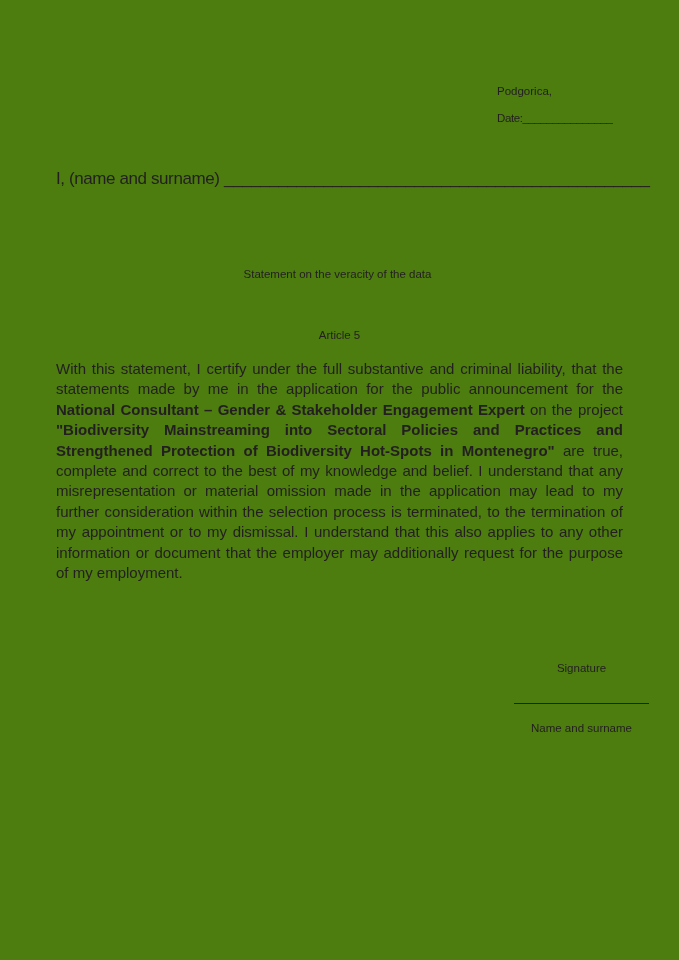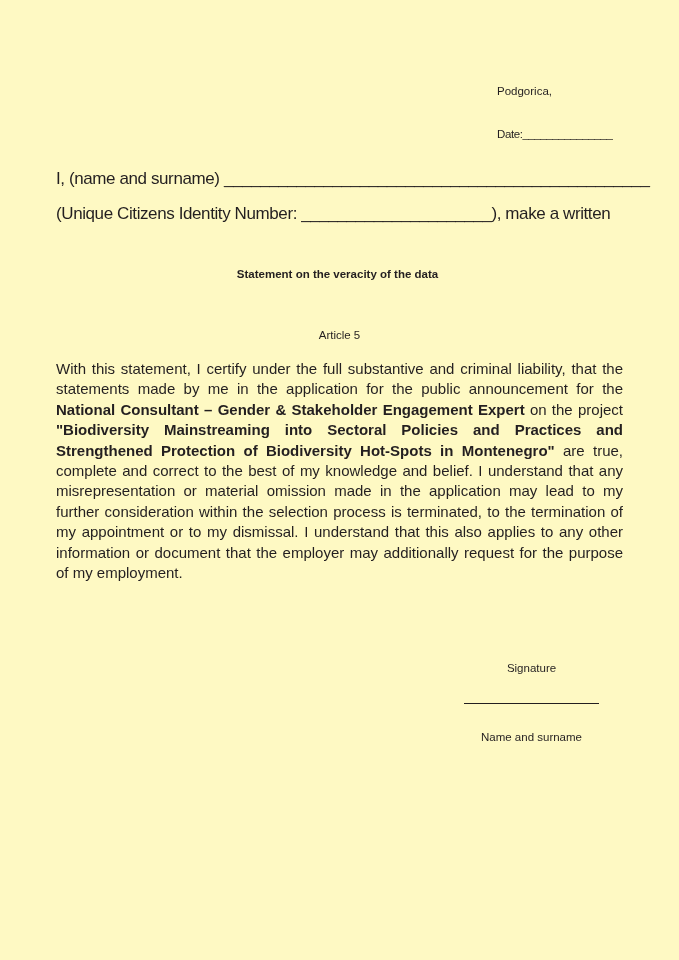--- a/index.html
+++ b/index.html
@@ -12,39 +12,39 @@
     height: 960px;
     position: relative;
     font-family: "Liberation Sans", sans-serif;
     color: #231f20;
     -webkit-font-smoothing: antialiased;
   }
 
   .page {
     position: absolute;
     inset: 0;
-    background: #fef9c3;
+    background: #4d7c0f;
   }
 
   
   .header-block {
     position: absolute;
     left: 497px;
     top: 86px;
     width: 130px;
     font-size: 11.5px;
     line-height: 1;
   }
   .header-city {
     display: block;
     white-space: nowrap;
   }
   .header-date {
     display: block;
-    margin-top: 31px;
+    margin-top: 15px;
     white-space: nowrap;
     letter-spacing: -0.1px;
   }
 
   
   .identity-block {
     position: absolute;
     left: 56px;
     top: 170px;
     width: 560px;
@@ -63,21 +63,21 @@
   }
 
   
   .doc-title {
     position: absolute;
     left: 0;
     right: 4px;
     top: 269px;
     text-align: center;
     font-size: 11.5px;
-    font-weight: bold;
+    font-weight: normal;
     line-height: 1;
   }
 
   
   .article-heading {
     position: absolute;
     left: 0;
     right: 0;
     top: 330px;
     text-align: center;
@@ -98,57 +98,56 @@
     text-justify: inter-word;
     margin: 0;
   }
   .body-paragraph b {
     font-weight: bold;
   }
 
   
   .signature-block {
     position: absolute;
-    left: 464px;
+    left: 514px;
     top: 663px;
     width: 135px;
     text-align: center;
     font-size: 11.5px;
     line-height: 1;
   }
   .signature-label {
     display: block;
   }
   .signature-rule {
     display: block;
     height: 0;
     border: 0;
     border-top: 1.3px solid #231f20;
     margin: 28px 0 0 0;
     width: 100%;
   }
   .signature-name {
     display: block;
-    margin-top: 28px;
+    margin-top: 19px;
     white-space: nowrap;
   }
 </style>
 </head>
 <body>
 
 <div class="page">
 
   <div class="header-block">
     <span class="header-city">Podgorica,</span>
     <span class="header-date fill-rule">Date:_______________</span>
   </div>
 
   <div class="identity-block">
     <span class="identity-line fill-rule">I, (name and surname) _______________________________________________</span>
-    <span class="identity-line fill-rule">(Unique Citizens Identity Number: _____________________), make a written</span>
   </div>
 
   <div class="doc-title">Statement on the veracity of the data</div>
 
   <div class="article-heading">Article 5</div>
 
   <p class="body-paragraph"><span>With this statement, I certify under the full substantive and criminal liability, that the statements made by me in the application for the public announcement for the </span><b>National Consultant – Gender &amp; Stakeholder Engagement Expert</b><span> on the project </span><b>"Biodiversity Mainstreaming into Sectoral Policies and Practices and Strengthened Protection of Biodiversity Hot-Spots in Montenegro"</b><span> are true, complete and correct to the best of my knowledge and belief. I understand that any misrepresentation or material omission made in the application may lead to my further consideration within the selection process is terminated, to the termination of my appointment or to my dismissal. I understand that this also applies to any other information or document that the employer may additionally request for the purpose of my employment.</span></p>
 
   <div class="signature-block">
     <span class="signature-label">Signature</span>

